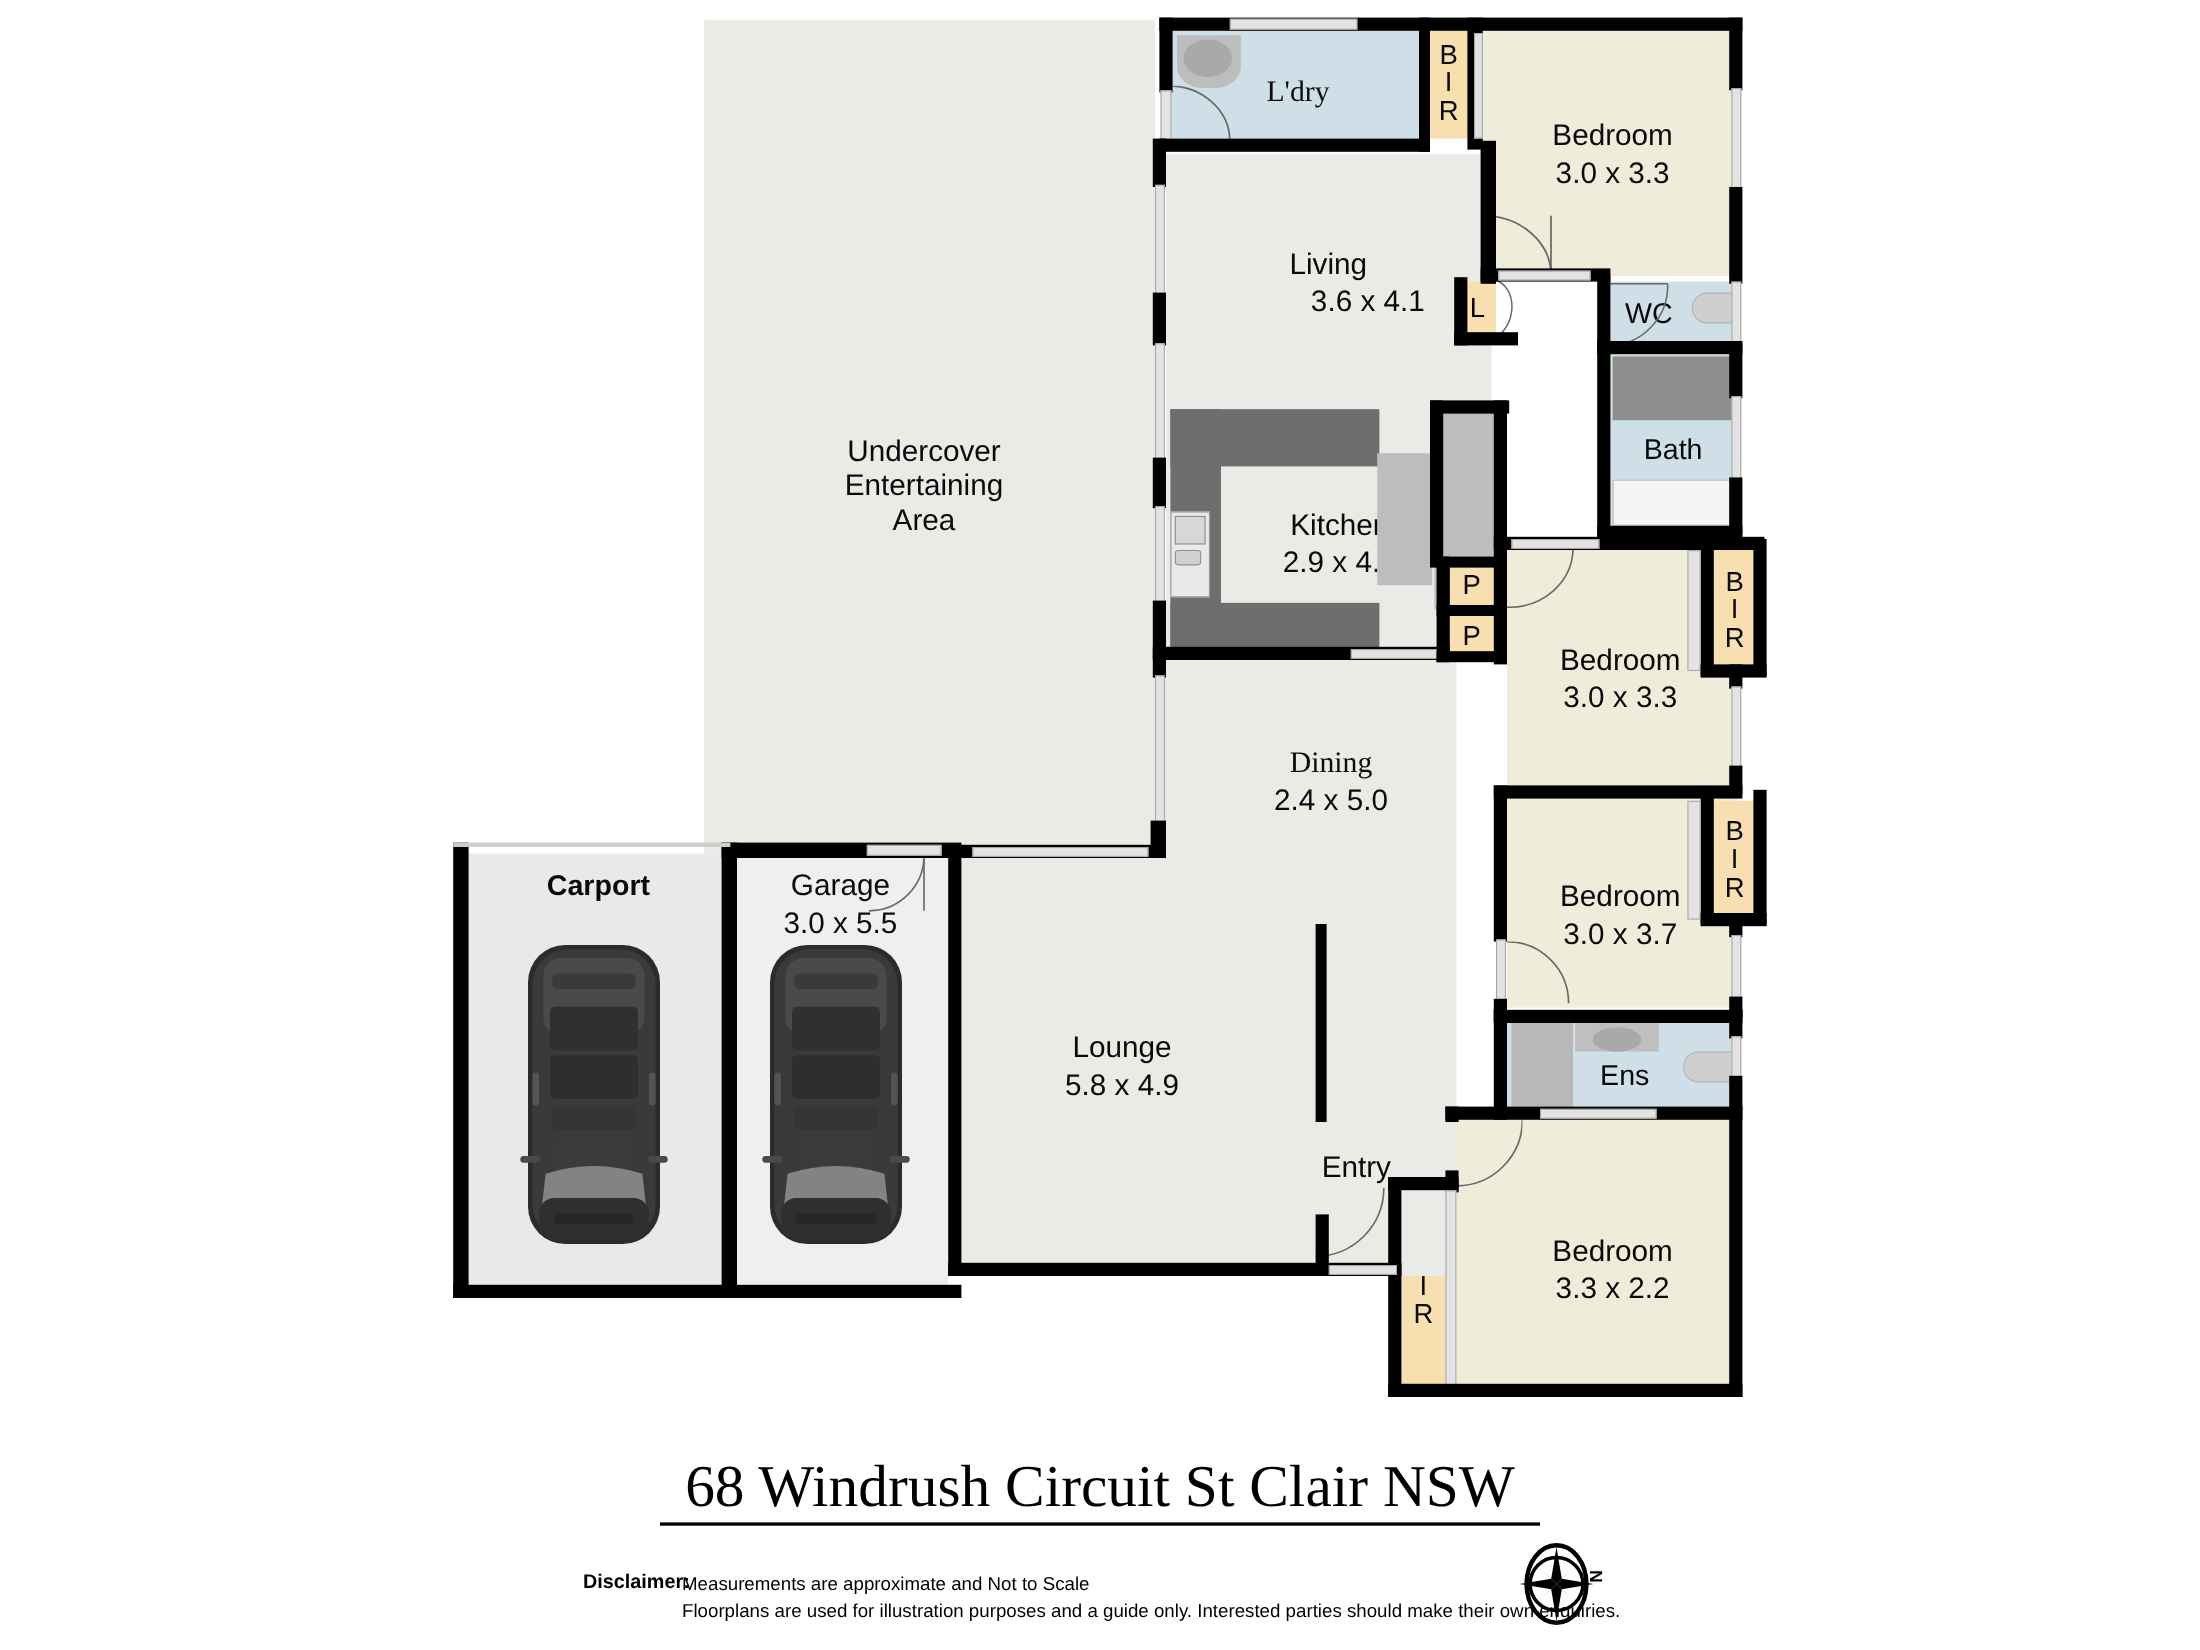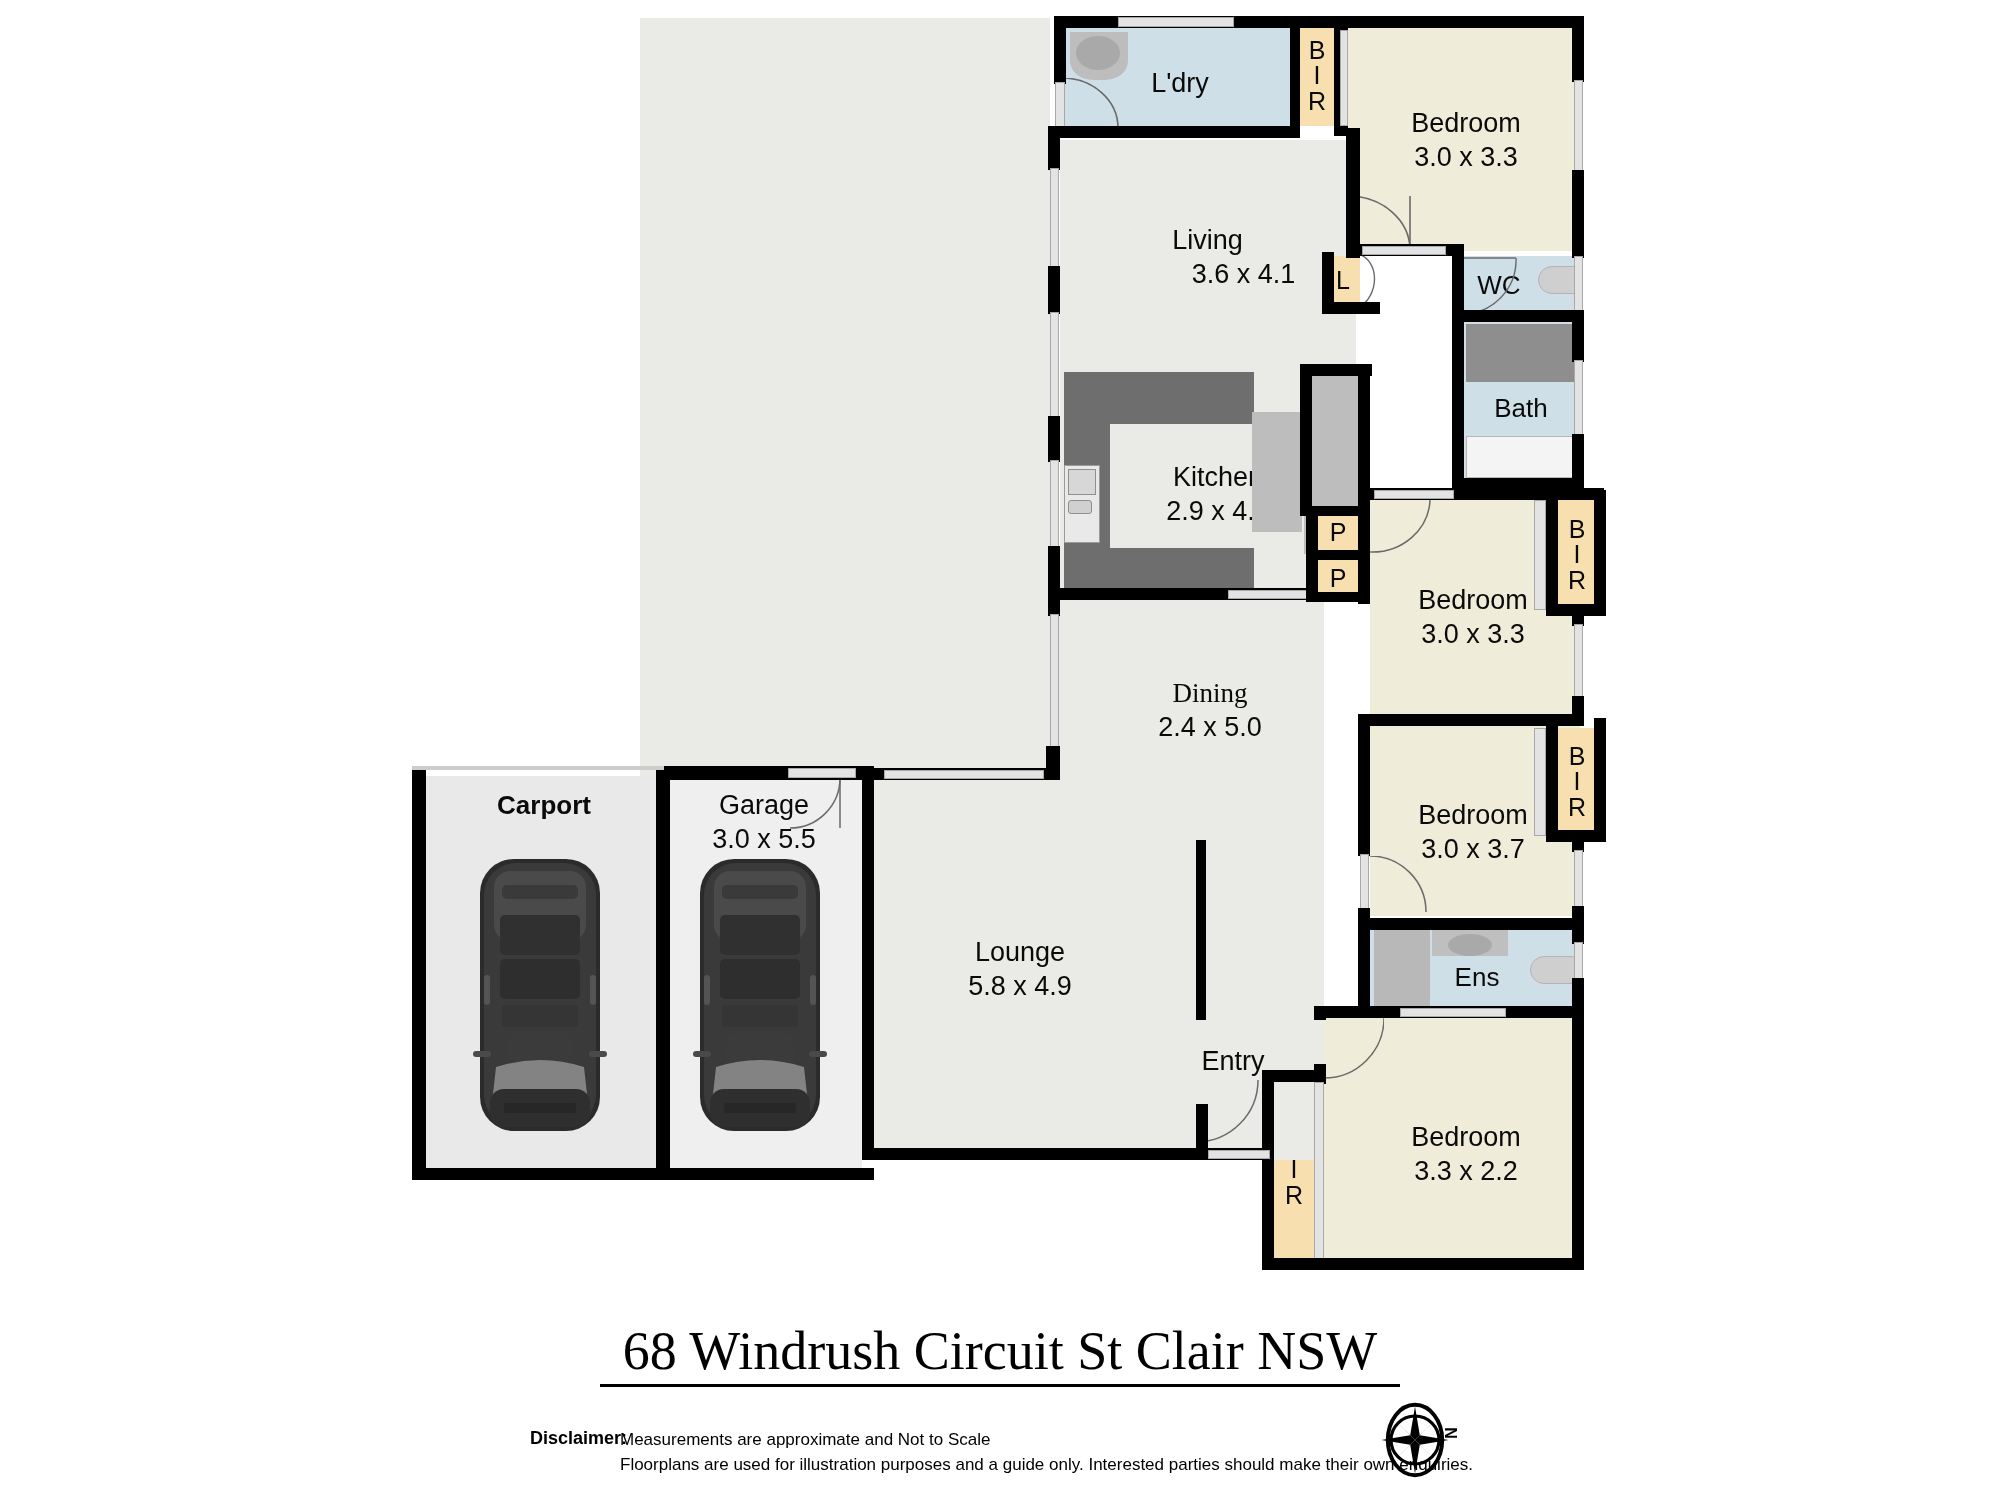--- a/index.html
+++ b/index.html
@@ -157,23 +157,26 @@
 </style>
 </head>
 <body>
 
 <div id="plan">
 
   <div class="room fill-grey" style="left:640px; top:18px; width:410px; height:760px;"></div>
 
   <div class="room fill-grey" style="left:640px; top:770px; width:410px; height:10px;"></div>
 
+  <div class="label lbl-room" style="left:690px; top:395px; width:300px;">Undercover
+Entertaining
+Area</div>
 
   <div class="room fill-blue" style="left:1060px; top:26px; width:235px; height:100px;"></div>
-  <div class="label lbl-room" style="left:1110px; top:68px; width:140px;">L'dry</div>
+  <div class="label lbl-room" style="left:1110px; top:68px; width:140px;font-family:Liberation Serif, serif;">L'dry</div>
 
   <div class="fx fx-mid" style="left:1070px; top:32px; width:58px; height:48px; border-radius:0 0 40% 40%; background:#bdbdbd;"></div>
   <div class="fx" style="left:1076px; top:36px; width:44px; height:34px; border-radius:50%; background:#a9a9a9;"></div>
 
   <svg class="door-arc" style="left:1058px; top:78px; width:62px; height:52px;">
     <path d="M4,0 A56,50 0 0 1 60,50" fill="none" stroke="#6a6a6a" stroke-width="1.6"></path>
     <line x1="4" y1="50" x2="60" y2="50" stroke="#6a6a6a" stroke-width="1.6"></line>
   </svg>
 
   <div class="room fill-tan" style="left:1298px; top:26px; width:38px; height:100px;"></div>

